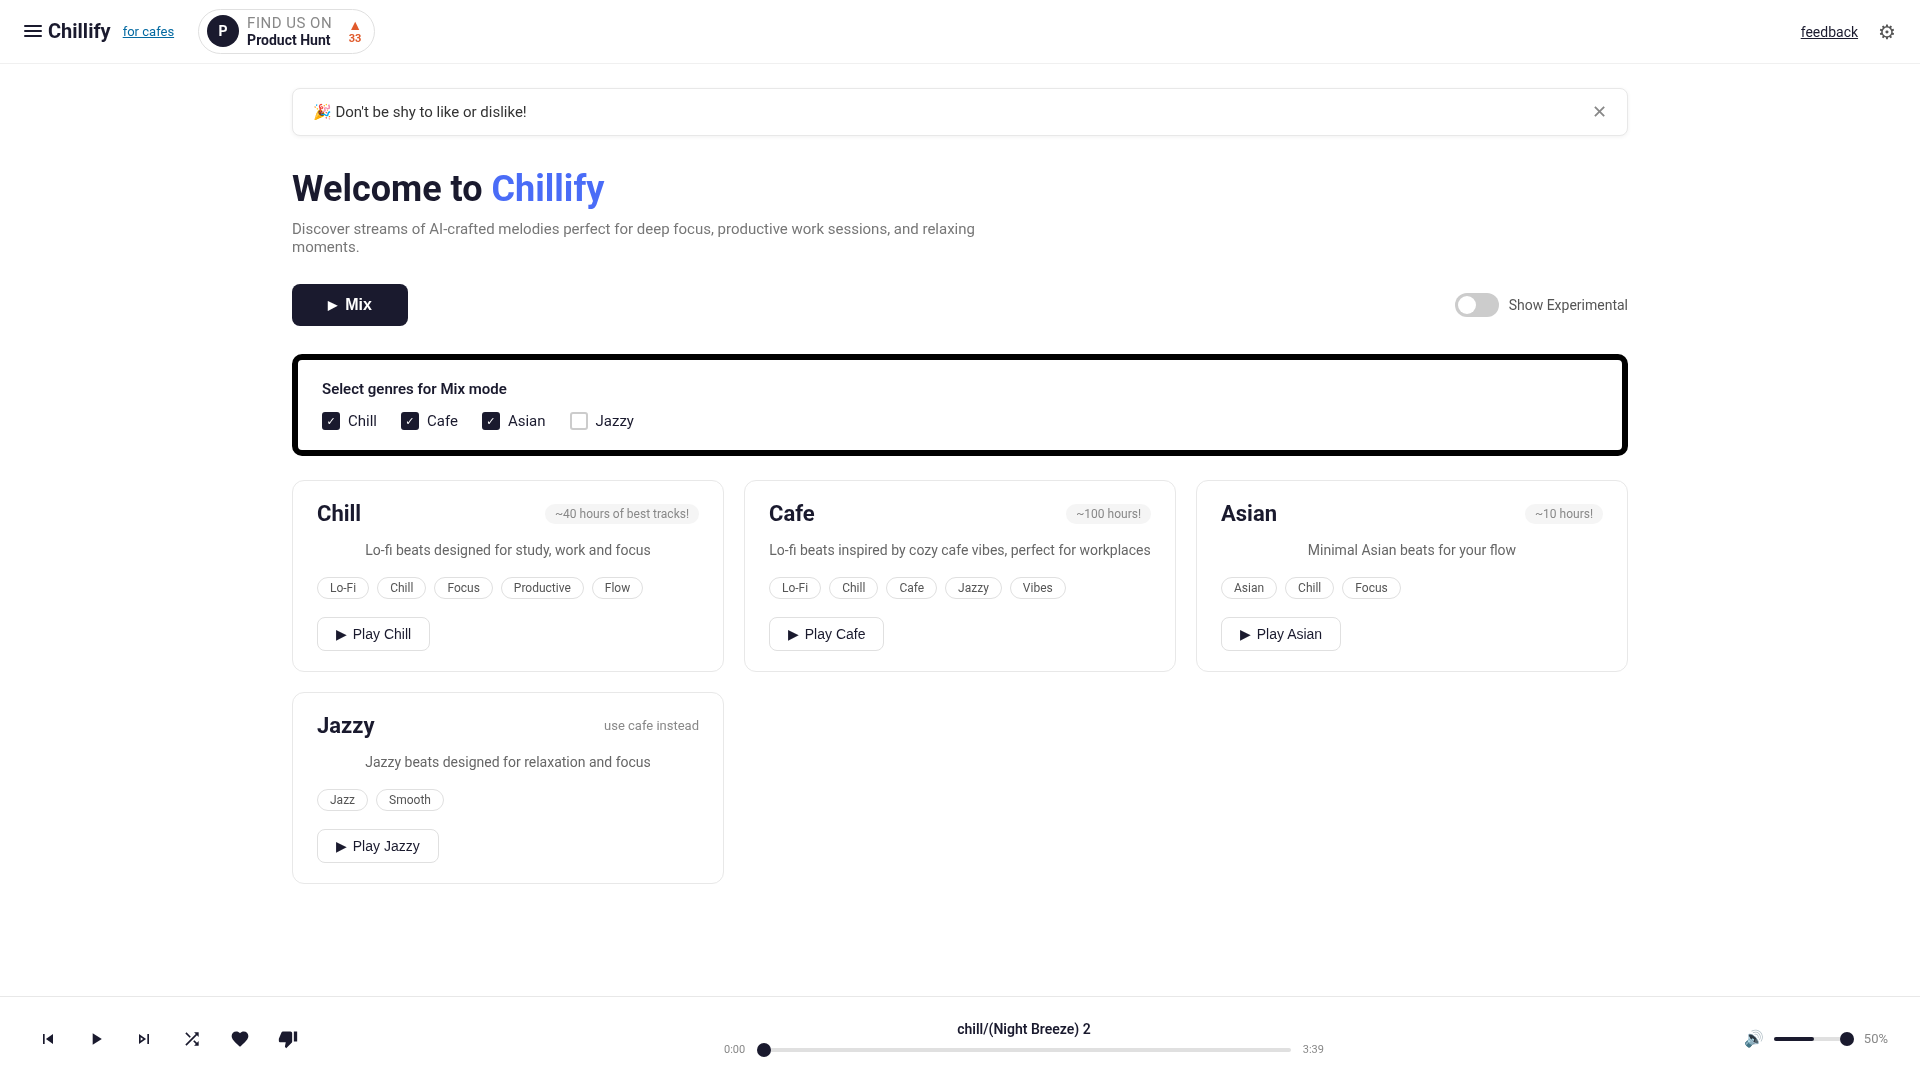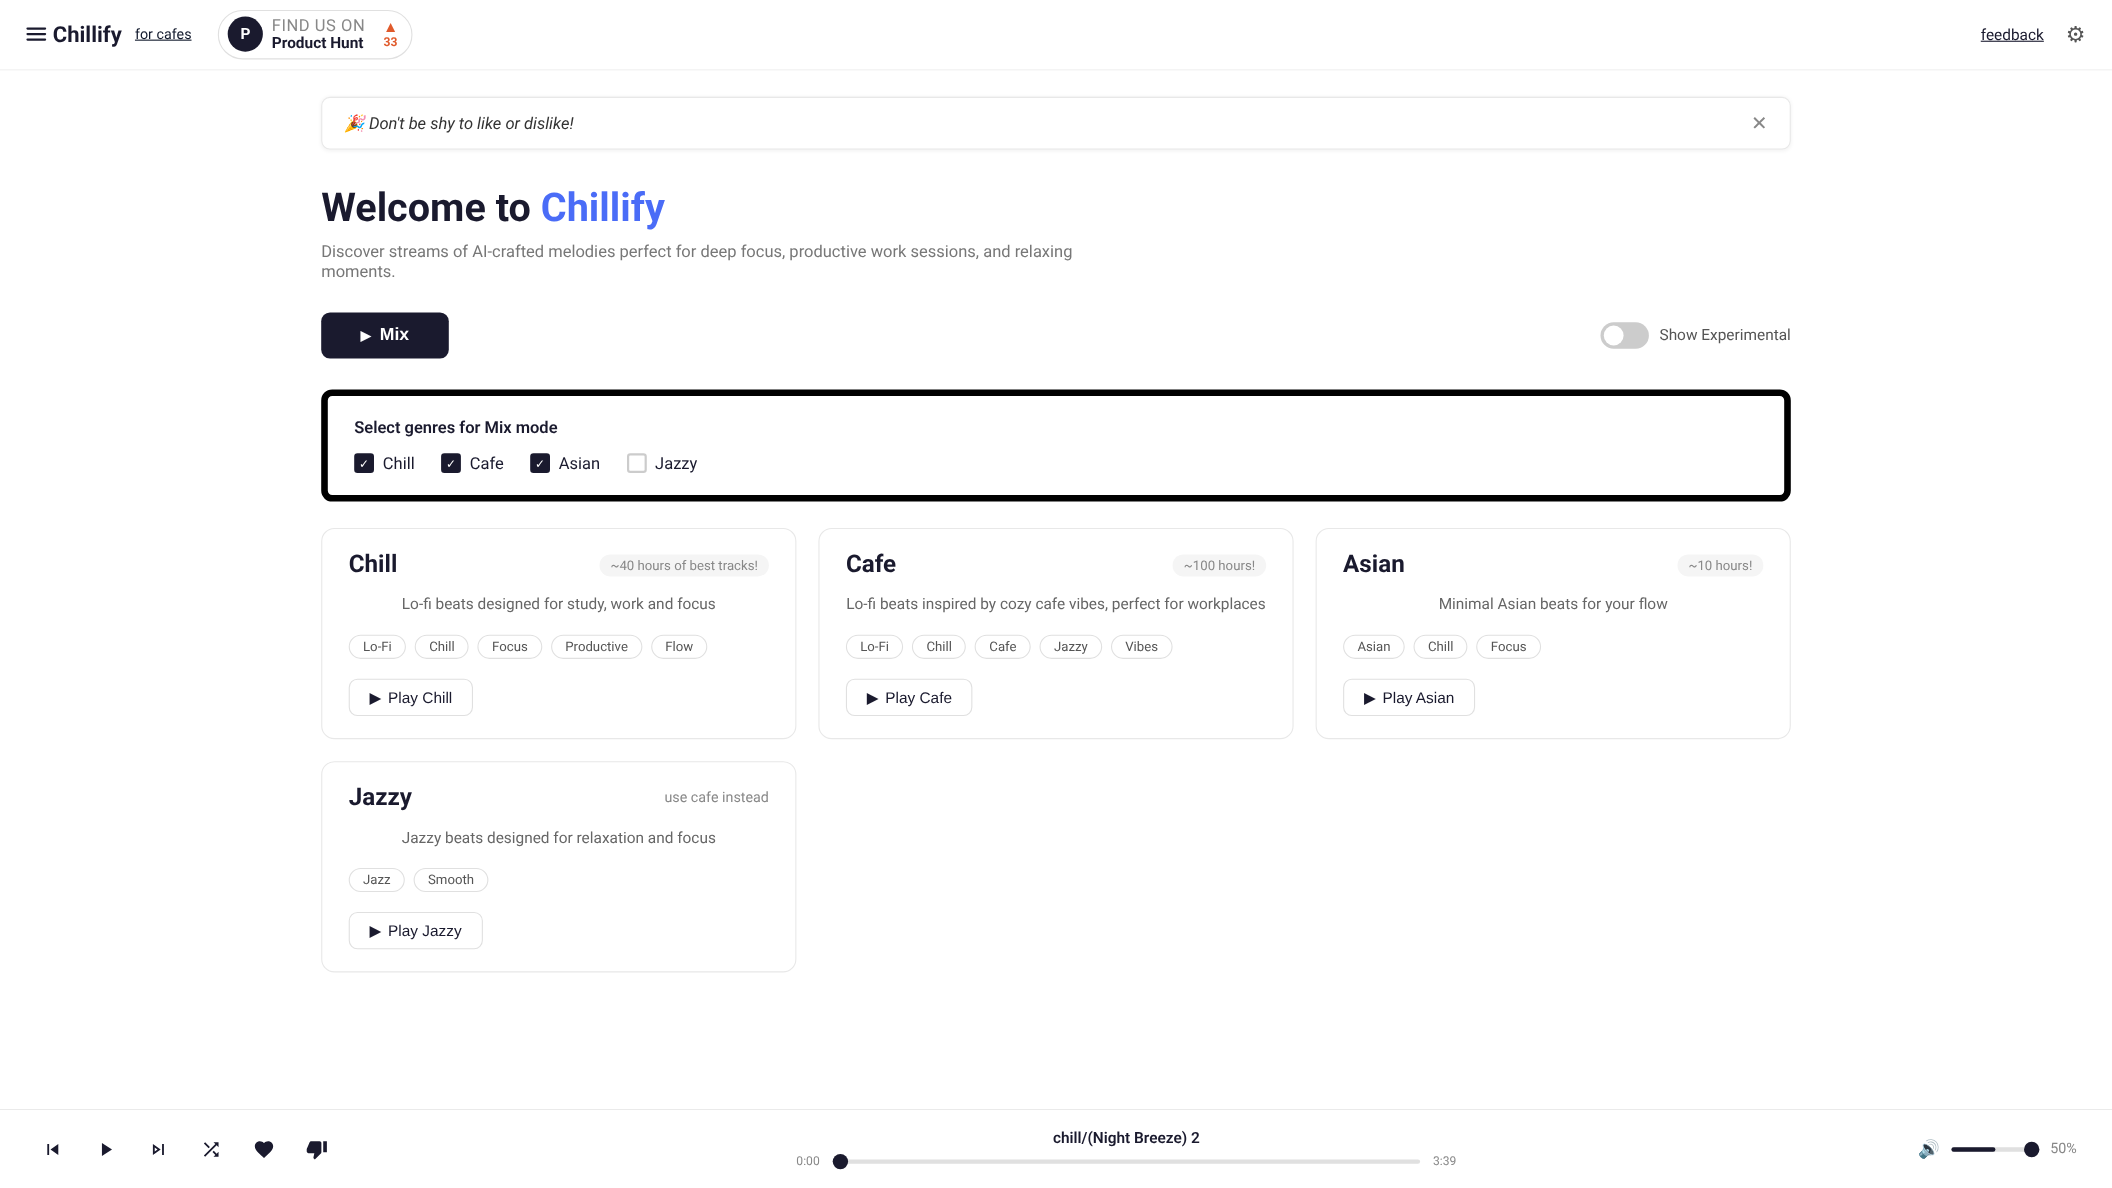--- a/index.html
+++ b/index.html
@@ -38,21 +38,21 @@
     }
     .header-brand .menu-icon span {
       display: block;
       width: 18px;
       height: 2px;
       background: #1a1a2e;
       border-radius: 1px;
     }
     .for-cafes-link {
       font-size: 13px;
-      color: #0f172a;
+      color: #0369a1;
       text-decoration: underline;
       margin-left: 4px;
     }
     .product-hunt-badge {
       display: flex;
       align-items: center;
       gap: 8px;
       border: 1px solid #e0e0e0;
       border-radius: 24px;
       padding: 4px 12px 4px 8px;
@@ -135,21 +135,20 @@
       padding: 14px 20px;
       display: flex;
       align-items: center;
       justify-content: space-between;
       margin-bottom: 32px;
       box-shadow: 0 1px 4px rgba(0,0,0,0.06);
     }
     .notification-text {
       font-size: 15px;
       color: #333;
-      font-style: italic;
     }
     .close-btn {
       background: none;
       border: none;
       cursor: pointer;
       font-size: 18px;
       color: #888;
       line-height: 1;
     }
 
@@ -331,21 +330,21 @@
     .cards-grid-bottom {
       display: grid;
       grid-template-columns: repeat(3, 1fr);
       gap: 20px;
     }
 
     
     .player-bar {
       position: fixed;
       bottom: 0; left: 0; right: 0;
-      height: 72px;
+      height: 84px;
       background: #fff;
       border-top: 1px solid #e8e8e8;
       display: flex;
       align-items: center;
       padding: 0 32px;
       gap: 20px;
       z-index: 200;
     }
     .player-controls {
       display: flex;

